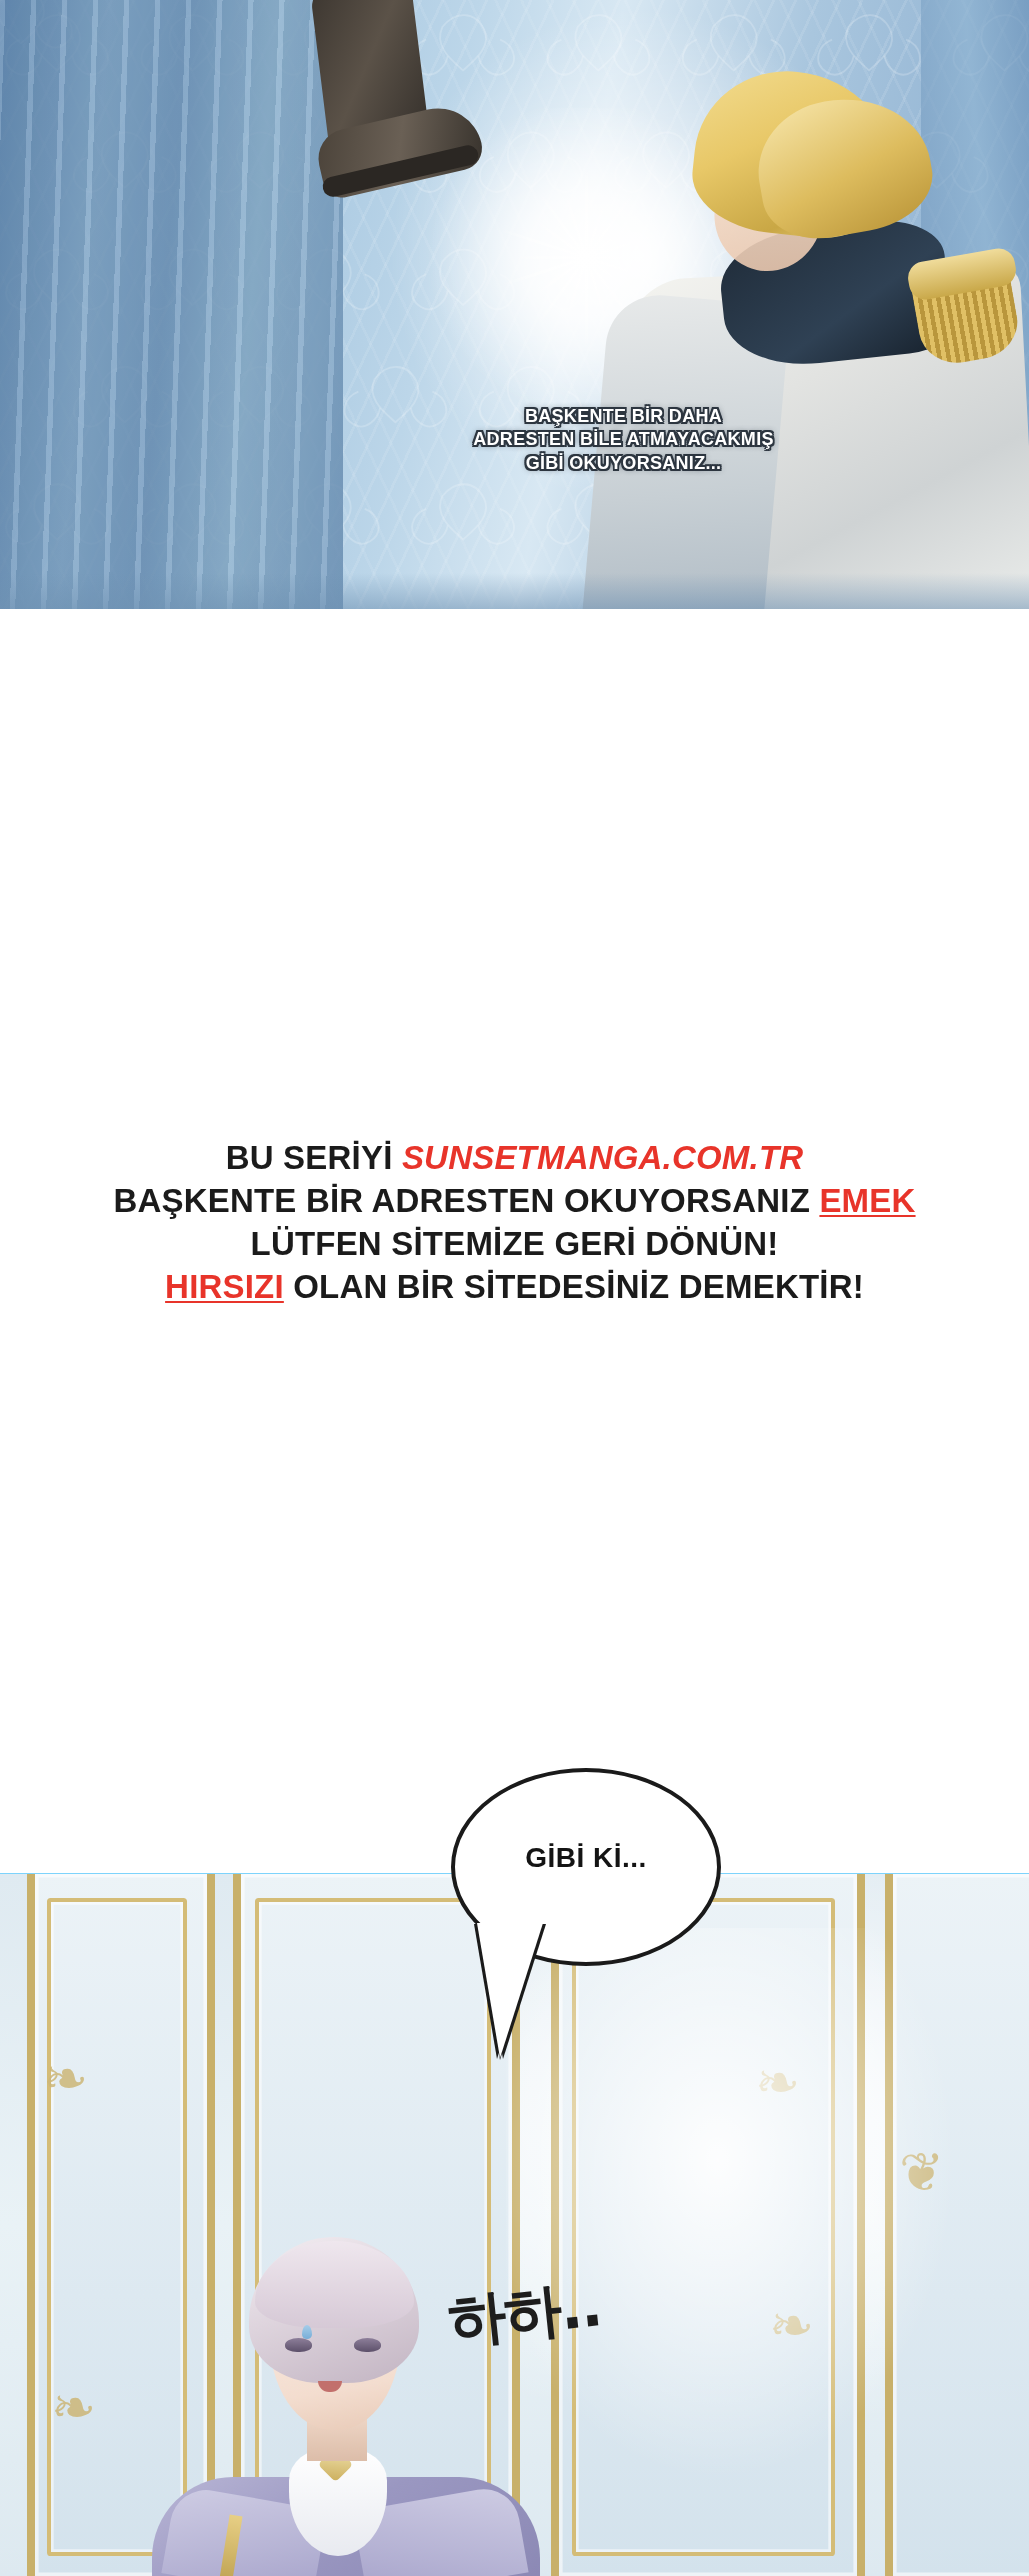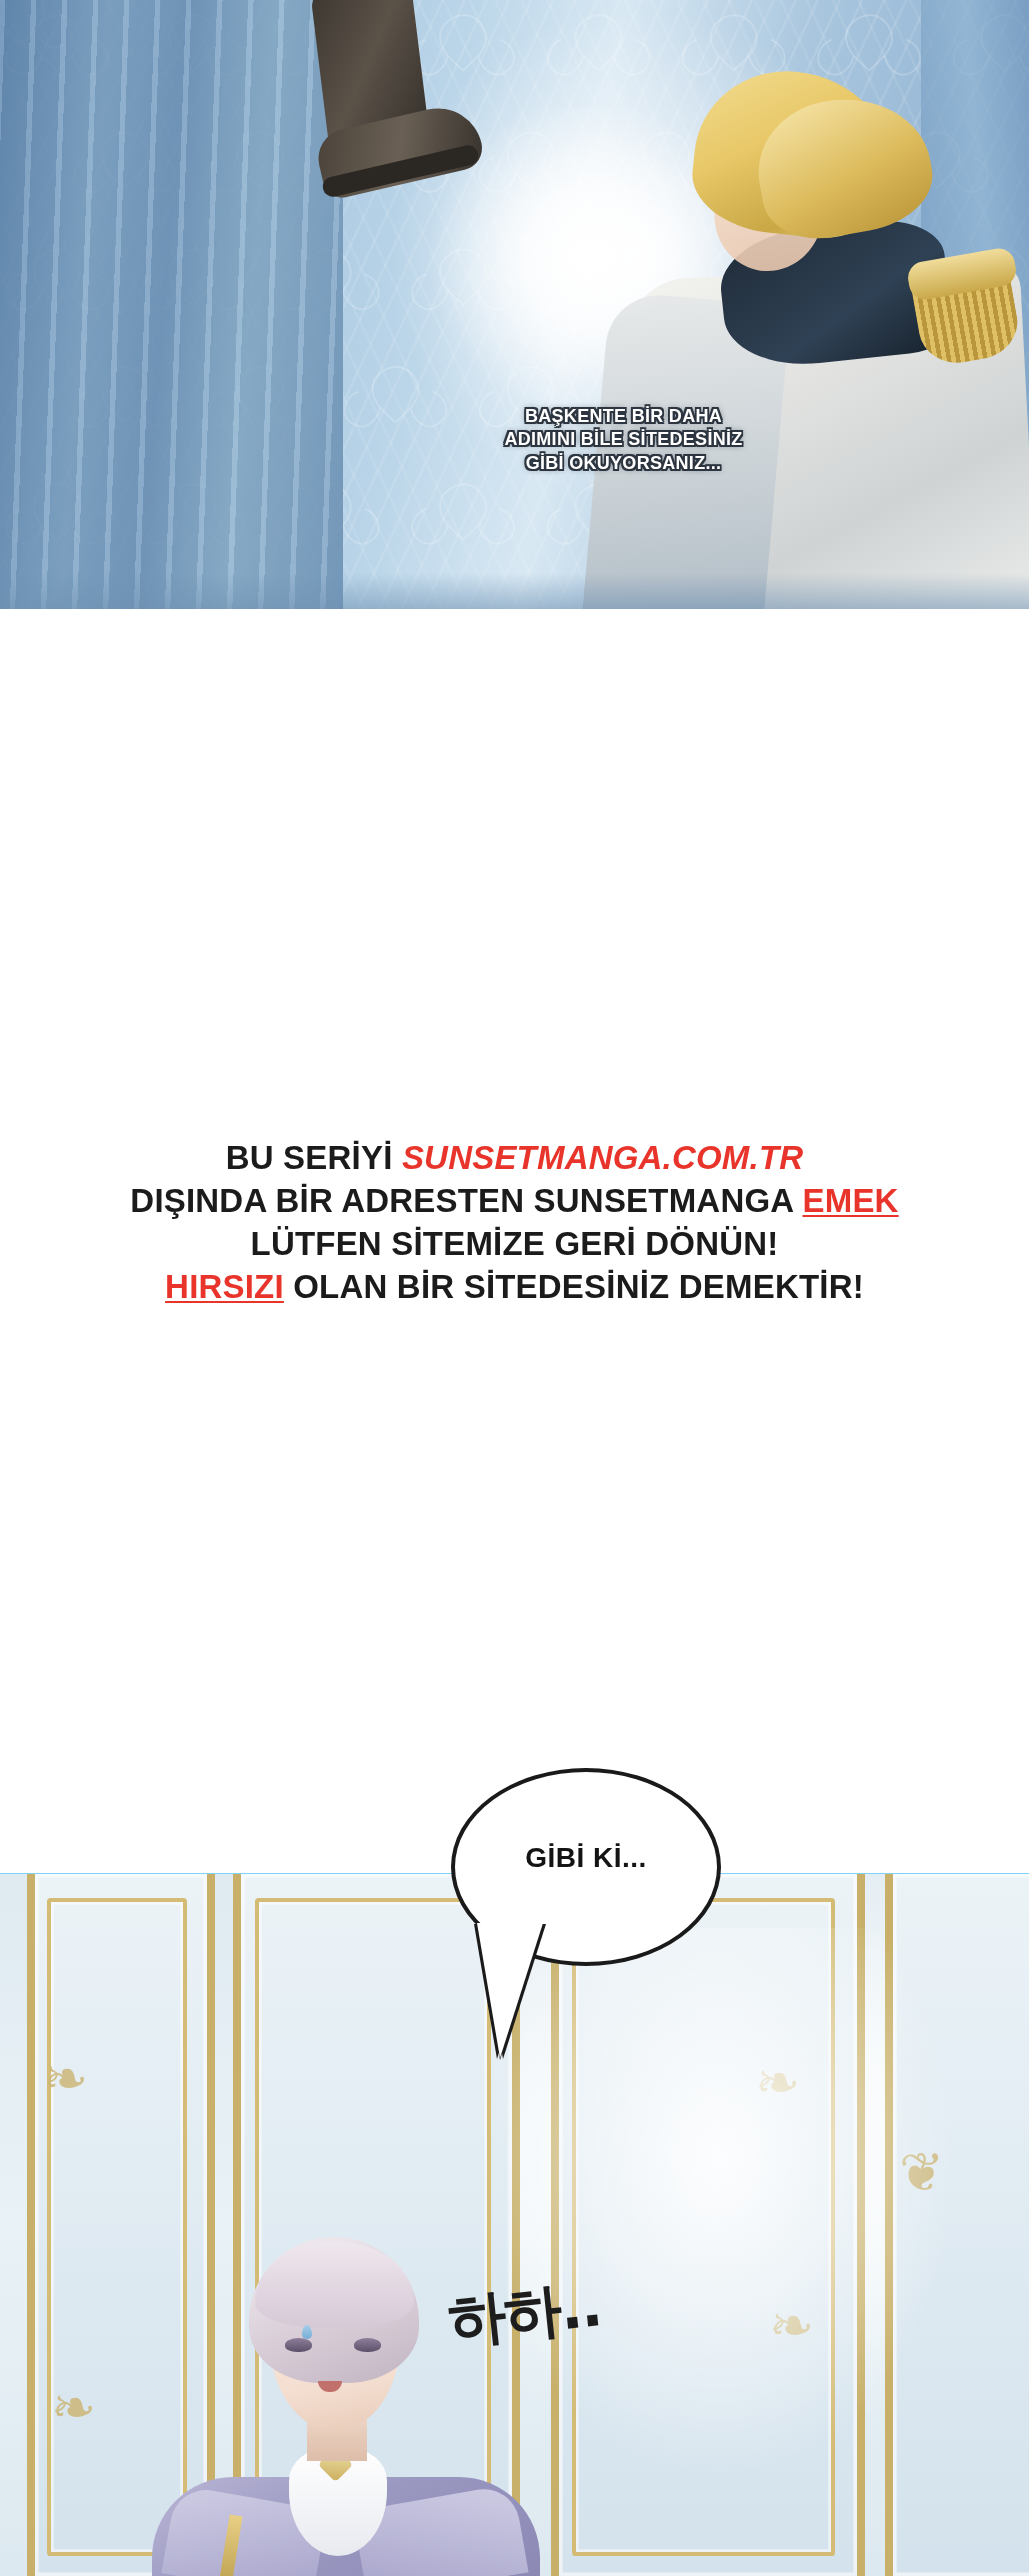--- a/index.html
+++ b/index.html
@@ -505,32 +505,32 @@
     <div class="officer-face"></div>
     <div class="officer-hair"></div>
     <div class="officer-hair2"></div>
     <div class="epaulette"></div>
     <div class="epaulette-top"></div>
 
     <div class="panel-shadow-bottom"></div>
 
     <div class="caption-top">
       <div>BAŞKENTE BİR DAHA</div>
-      <div>ADIMINI BİLE SİTEDESİNİZ</div>
+      <div>ADRESTEN BİLE ATMAYACAKMIŞ</div>
       <div>GİBİ OKUYORSANIZ...</div>
     </div>
   </div>
 
   <div class="notice-area">
     <div class="notice">
       <div>
         <span>BU SERİYİ </span><span class="site">SUNSETMANGA.COM.TR</span>
       </div>
       <div>
-        <span>DIŞINDA BİR ADRESTEN SUNSETMANGA </span><span class="thief">EMEK</span>
+        <span>BAŞKENTE BİR ADRESTEN OKUYORSANIZ </span><span class="thief">EMEK</span>
       </div>
       <div>LÜTFEN SİTEMİZE GERİ DÖNÜN!</div>
       <div>
         <span class="thief">HIRSIZI</span><span> OLAN BİR SİTEDESİNİZ DEMEKTİR!</span>
       </div>
     </div>
   </div>
 
   <div class="panel-bottom">
     <div class="room-bg"></div>

